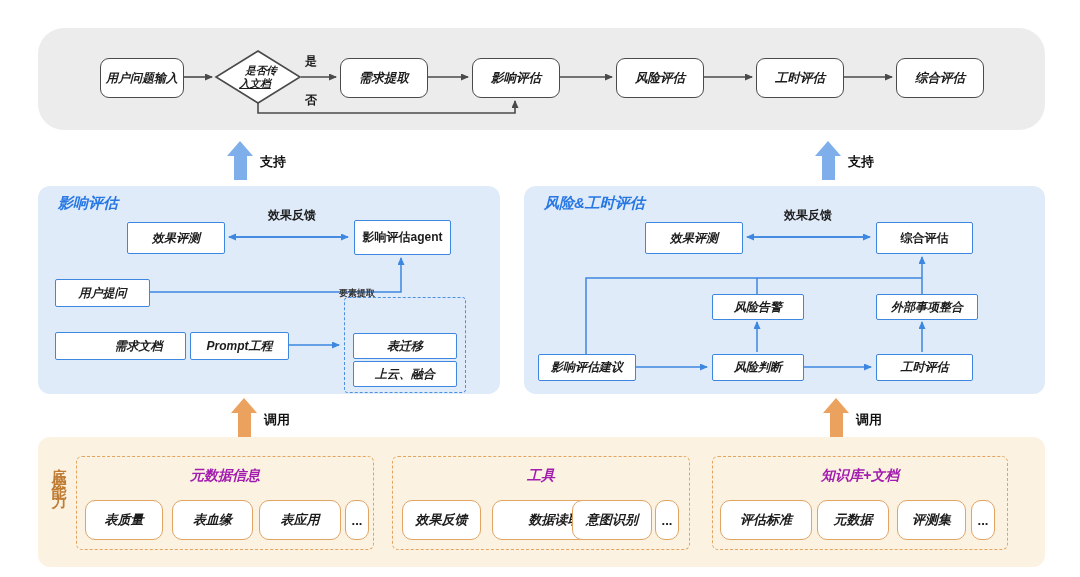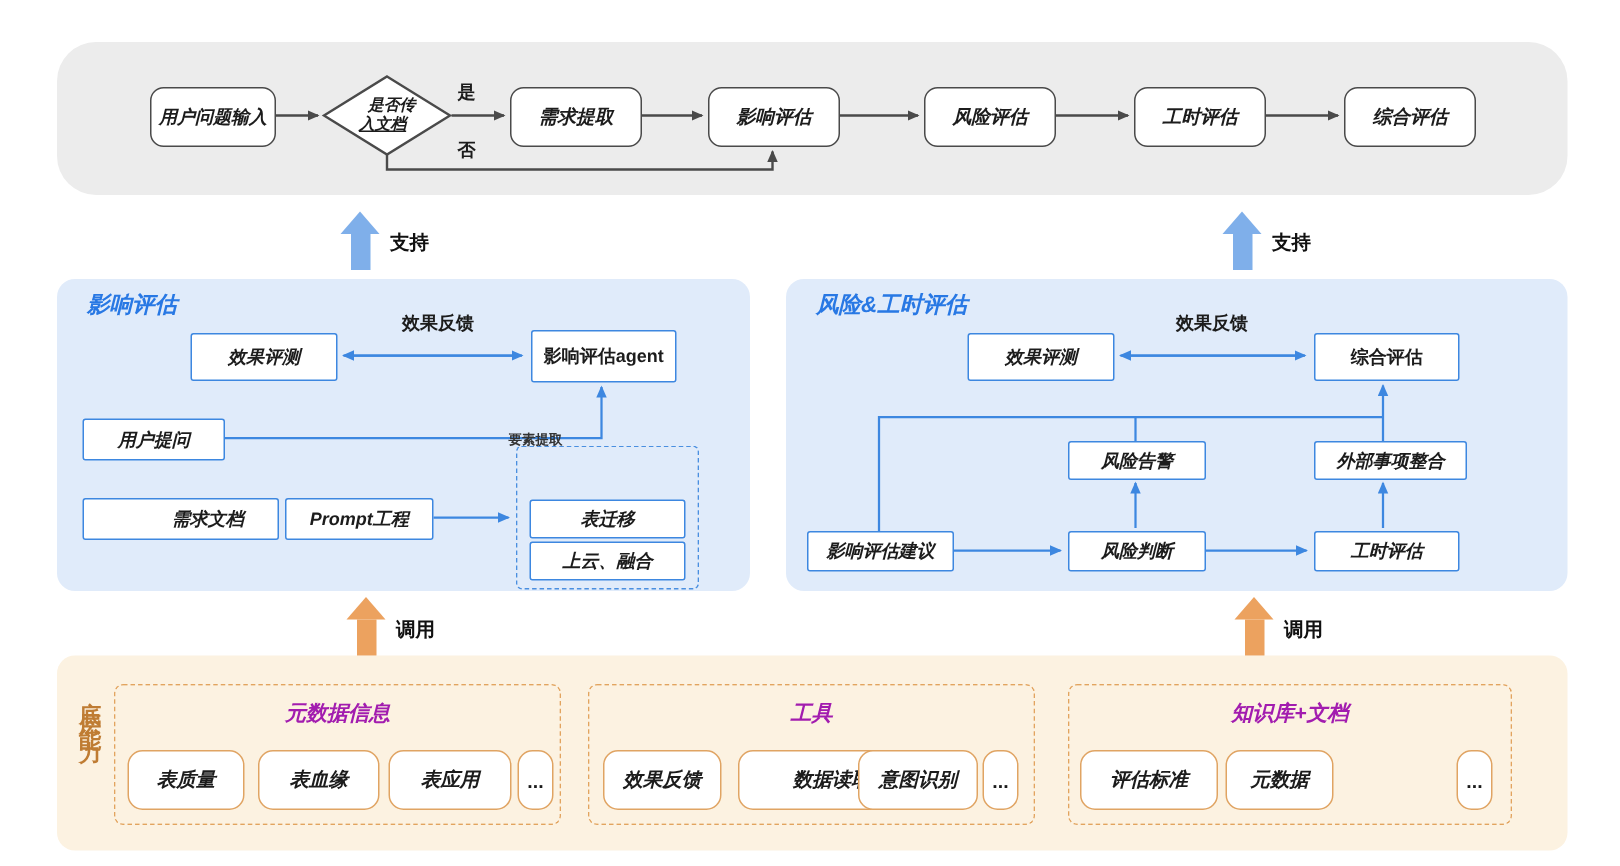--- a/index.html
+++ b/index.html
@@ -166,15 +166,16 @@
   <div class="orangeitem" style="left:402px;top:500px;width:77px;height:38px;">效果反馈</div>
   <div class="orangeitem" style="left:492px;top:500px;width:77px;height:38px;padding-left:23px;">数据读取</div>
   <div class="orangeitem" style="left:572px;top:500px;width:78px;height:38px;">意图识别</div>
   <div class="orangeitem" style="left:655px;top:500px;width:22px;height:38px;font-style:normal;">...</div>
 
   <div class="dashed-section" style="left:712px;top:456px;width:294px;height:92px;">
     <div class="section-label">知识库+文档</div>
   </div>
   <div class="orangeitem" style="left:720px;top:500px;width:90px;height:38px;">评估标准</div>
   <div class="orangeitem" style="left:817px;top:500px;width:70px;height:38px;">元数据</div>
+  <div class="orangeitem" style="left:897px;top:500px;width:67px;height:38px;">评测集</div>
   <div class="orangeitem" style="left:971px;top:500px;width:22px;height:38px;font-style:normal;">...</div>
 
 </div>
 
 </body></html>

